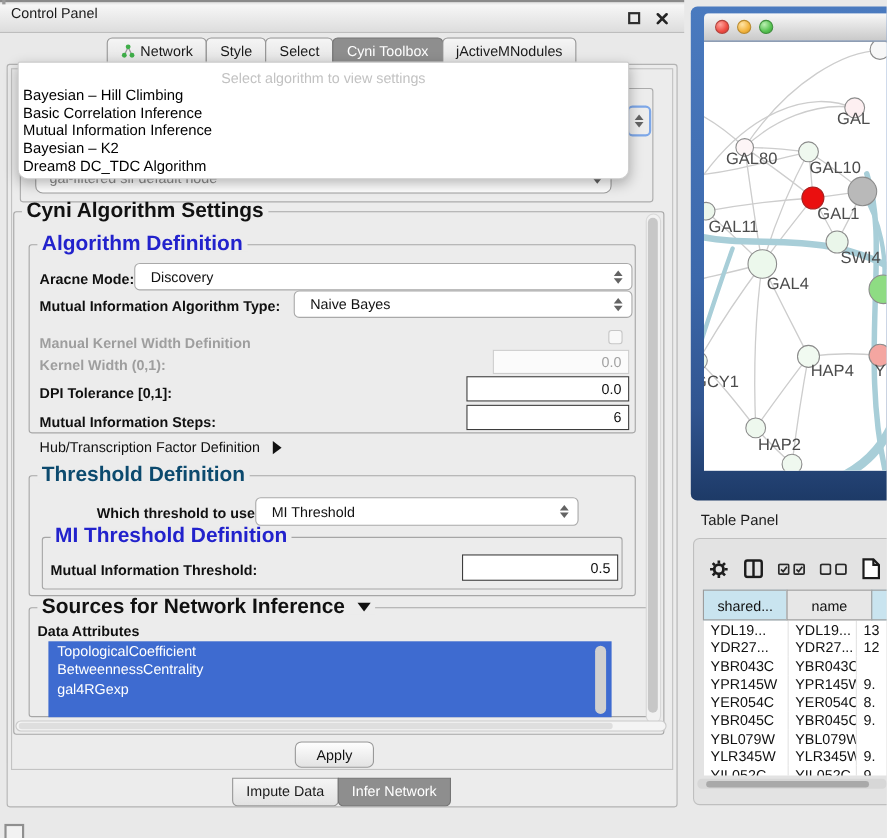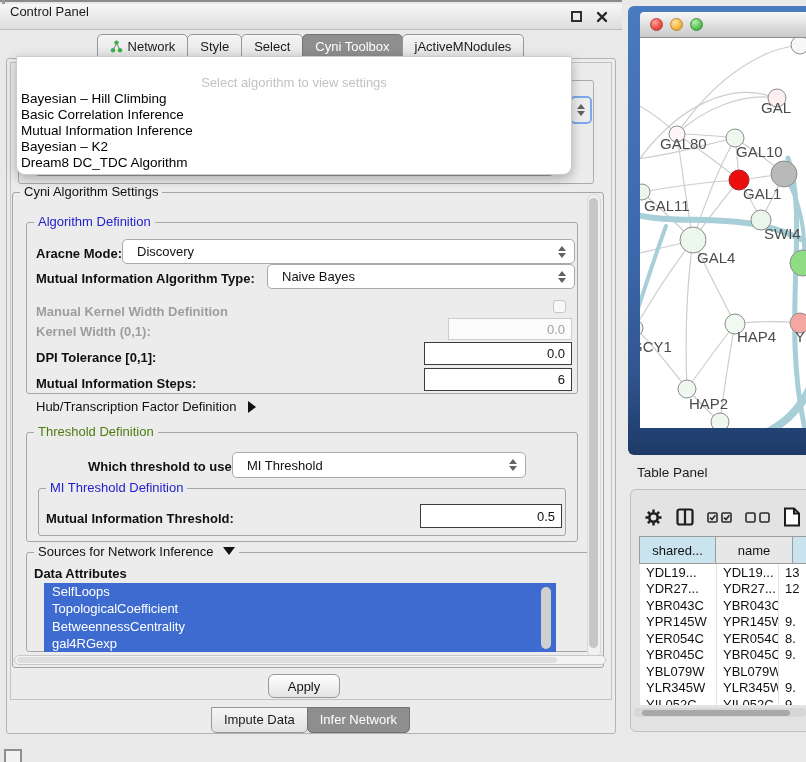--- a/index.html
+++ b/index.html
@@ -36,31 +36,31 @@
     border:1px solid #ababab; border-radius:3px; z-index:2; }
   .ghost-combo { position:absolute; left:32px; top:146px; width:524px; height:30px;
     background:#fff; border:1px solid #9d9d9d; border-radius:7px; z-index:3;
     display:flex; align-items:center; padding-left:12px; color:#8a8a8a; }
   .ghost-spinner { position:absolute; left:570px; top:96px; width:22px; height:28px;
     border:2px solid #7da7e8; border-radius:5px; background:#ededed; z-index:4; }
 
   
   .dd { position:absolute; left:16px; top:56px; width:556px; background:#fff;
     border:1px solid #cdcdcd; border-radius:2px 2px 9px 9px;
-    box-shadow:0 4px 12px rgba(0,0,0,.28); z-index:50; padding:18px 0 3px; }
+    box-shadow:0 4px 12px rgba(0,0,0,.28); z-index:50; padding:6px 0 3px; }
   .dd-ph { color:#c2c2c2; text-align:center; font-size:13px; line-height:16px; }
   .dd-item { font-size:13.5px; line-height:16px; padding-left:4px; color:#000; white-space:nowrap; }
   .dd-item.bold { font-weight:bold; }
 
   
   .groupbox { position:absolute; border:1px solid #a6a6a6; border-radius:3px; z-index:10; }
-  .grouplabel { position:absolute; background:#ececec; padding:0 4px; font-size:13px;
-    line-height:14px; z-index:12; white-space:nowrap; }
+  .grouplabel { position:absolute; background:#ececec; padding:0 4px; font-size:19px;
+    line-height:14px; z-index:12; white-space:nowrap;font-weight:bold; }
   .gl-blue { color:#2222cc;text-align:center; }
-  .gl-green { color:#4d7c0f;text-align:center; }
+  .gl-green { color:#0c4a6e;text-align:center; }
   .lbl { position:absolute; font-size:13px; font-weight:bold; color:#101010; white-space:nowrap; z-index:12; }
   .lbl.dis { color:#9e9e9e; }
   .combo { position:absolute; background:#fff; border:1px solid #a9a9a9; border-radius:5px;
     font-size:13px; display:flex; align-items:center; padding-left:14px; z-index:12; }
   .spin { position:absolute; right:7px; top:50%; margin-top:-7px; width:9px; height:14px; }
   .spin::before { content:""; position:absolute; top:1px; left:0; width:0; height:0;
     border-left:4px solid transparent; border-right:4px solid transparent; border-bottom:5px solid #636363; }
   .spin::after { content:""; position:absolute; bottom:1px; left:0; width:0; height:0;
     border-left:4px solid transparent; border-right:4px solid transparent; border-top:5px solid #636363; }
   .field { position:absolute; background:#fff; border:1px solid #3d3d3d; font-size:13px;
@@ -256,21 +256,20 @@
     </div>
 
     <div class="groupbox" style="left:26px; top:552px; width:566px; height:100px;"></div>
     <div class="grouplabel" style="left:34px; top:545px;">
       <span>Sources for Network Inference</span>
       <span class="tri-down"></span>
     </div>
     <div class="lbl" style="left:34px; top:566px;">Data Attributes</div>
     <div class="attr-list">
       <div>
-          <div class="attr-item">SelfLoops</div>
           <div class="attr-item">TopologicalCoefficient</div>
           <div class="attr-item">BetweennessCentrality</div>
           <div class="attr-item">gal4RGexp</div>
         </div>
       <div class="attr-scroll"></div>
     </div>
     <div class="hscroll">
       <div class="hscroll-thumb"></div>
     </div>
 

